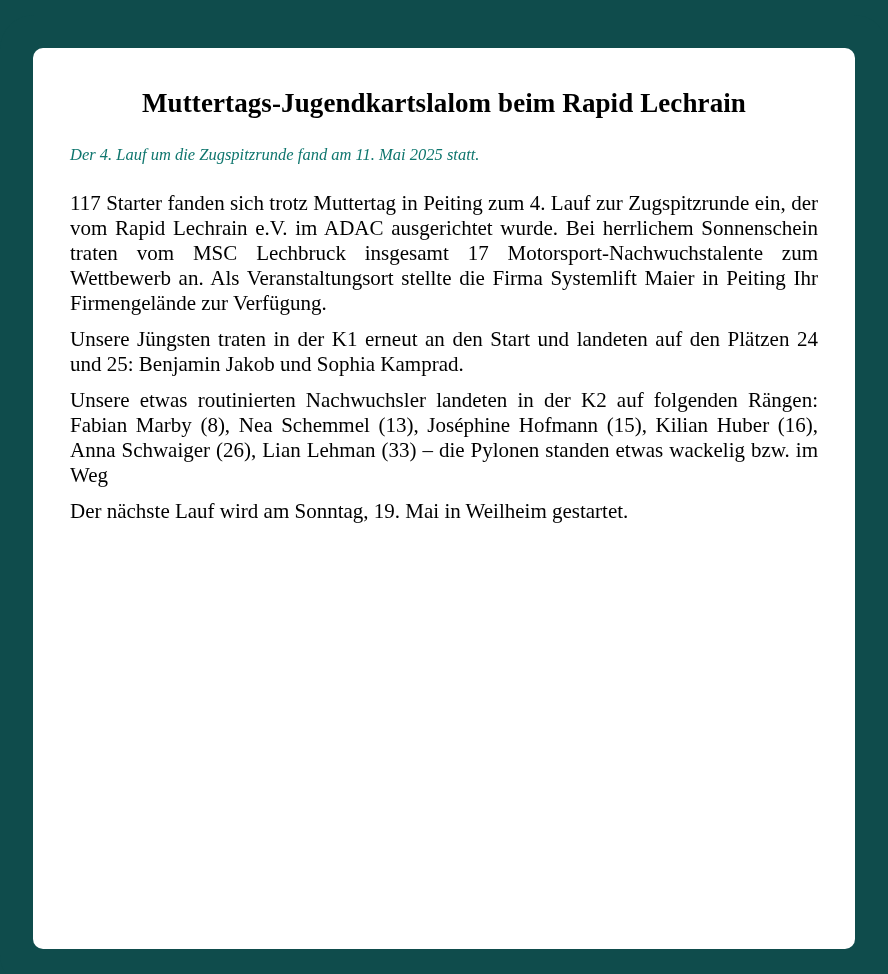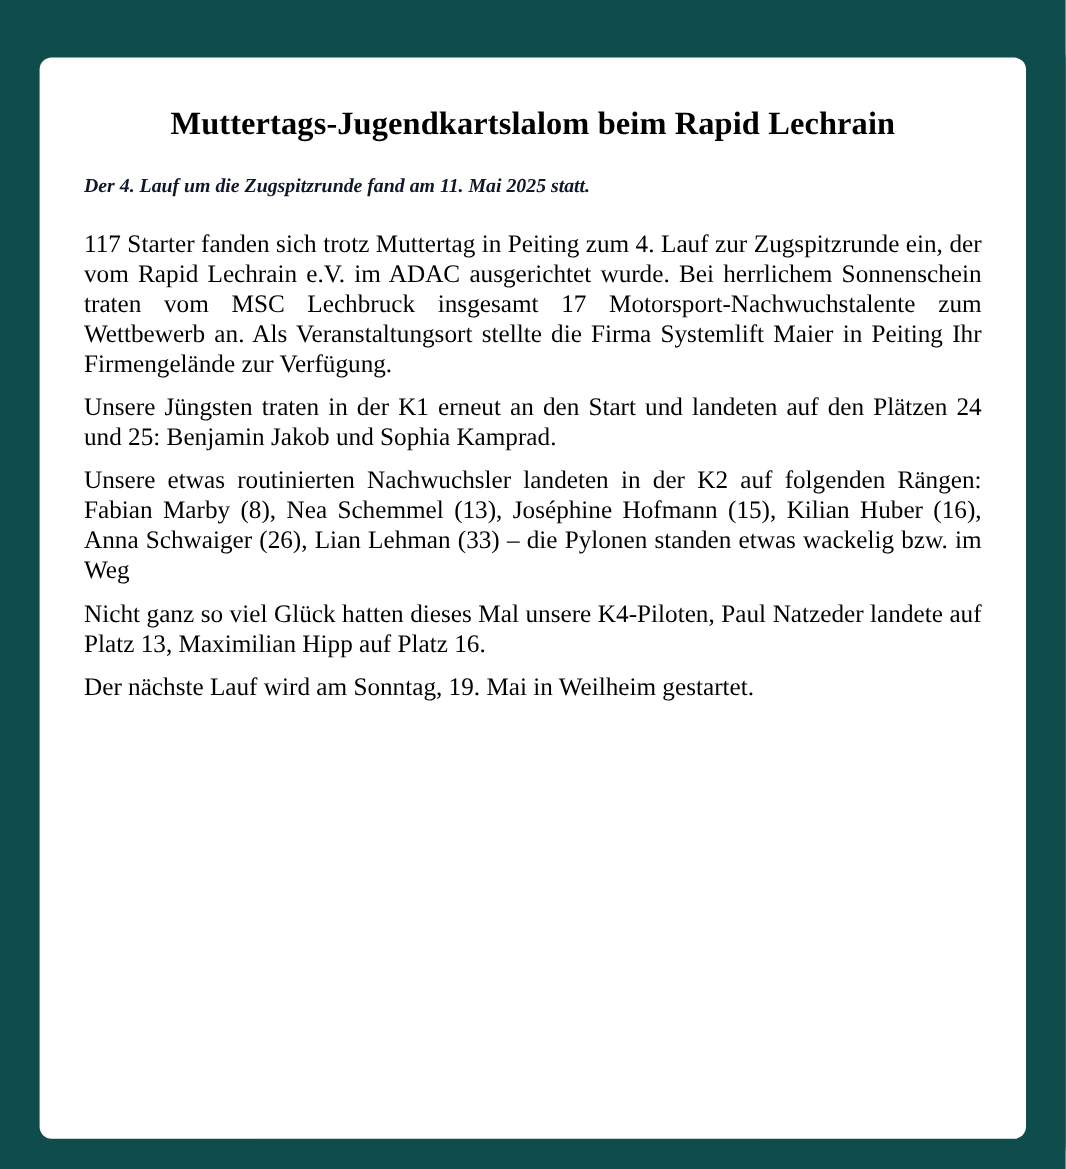--- a/index.html
+++ b/index.html
@@ -36,23 +36,23 @@
   .doc-title {
     font-size: 27px;
     font-weight: bold;
     text-align: center;
     color: #000000;
     margin: 12px 0 26px 0;
     letter-spacing: 0.1px;
   }
   .subtitle {
     font-size: 16.5px;
-    font-weight: bold;
+    font-weight: normal;
     font-style: italic;
-    color: #0f172a;
+    color: #0f766e;
     margin: 0 0 26px 0;
   }
   .para {
     font-size: 21px;
     line-height: 25px;
     color: #000000;
     text-align: justify;
     margin: 0;
   }
   .para.justified {
@@ -69,17 +69,16 @@
 <div class="outer-frame">
   <div class="card">
 
     <h1 class="doc-title">Muttertags-Jugendkartslalom beim Rapid Lechrain</h1>
 
     <p class="subtitle">Der 4. Lauf um die Zugspitzrunde fand am 11. Mai 2025 statt.</p>
 
     <p class="para justified">117 Starter fanden sich trotz Muttertag in Peiting zum 4. Lauf zur Zugspitzrunde ein, der vom Rapid Lechrain e.V. im ADAC ausgerichtet wurde. Bei herrlichem Sonnenschein traten vom MSC Lechbruck insgesamt 17 Motorsport-Nachwuchstalente zum Wettbewerb an. Als Veranstaltungsort stellte die Firma Systemlift Maier in Peiting Ihr Firmengelände zur Verfügung.</p>
     <p class="para justified">Unsere Jüngsten traten in der K1 erneut an den Start und landeten auf den Plätzen 24 und 25: Benjamin Jakob und Sophia Kamprad.</p>
     <p class="para justified">Unsere etwas routinierten Nachwuchsler landeten in der K2 auf folgenden Rängen: Fabian Marby (8), Nea Schemmel (13), Joséphine Hofmann (15), Kilian Huber (16), Anna Schwaiger (26), Lian Lehman (33) – die Pylonen standen etwas wackelig bzw. im Weg</p>
-    <p class="para justified">Nicht ganz so viel Glück hatten dieses Mal unsere K4-Piloten, Paul Natzeder landete auf Platz 13, Maximilian Hipp auf Platz 16.</p>
     <p class="para">Der nächste Lauf wird am Sonntag, 19. Mai in Weilheim gestartet.</p>
 
   </div>
 </div>
 
 </body></html>

